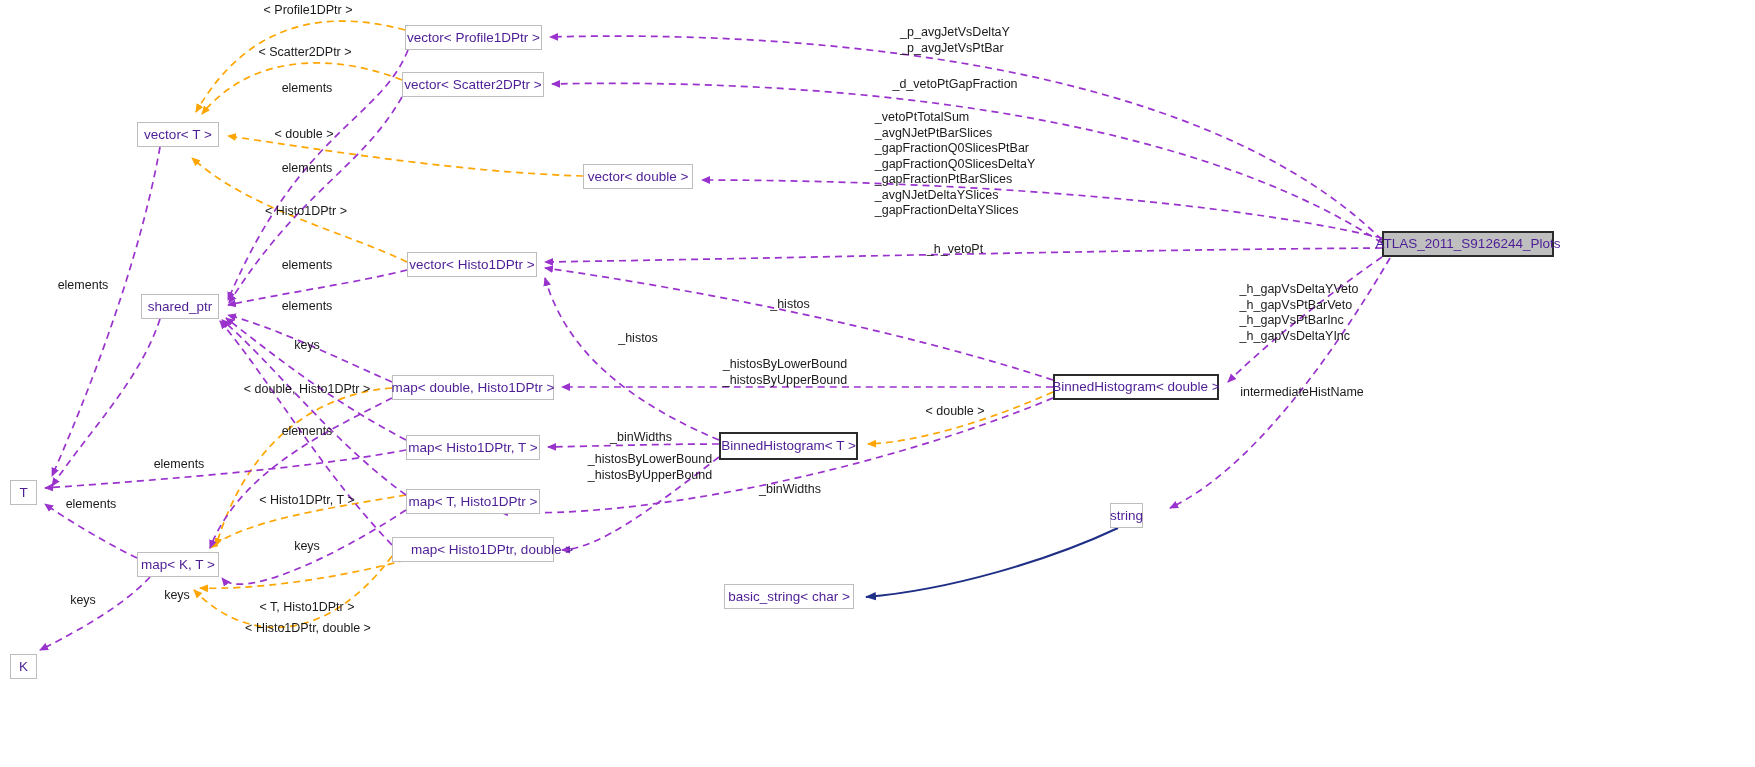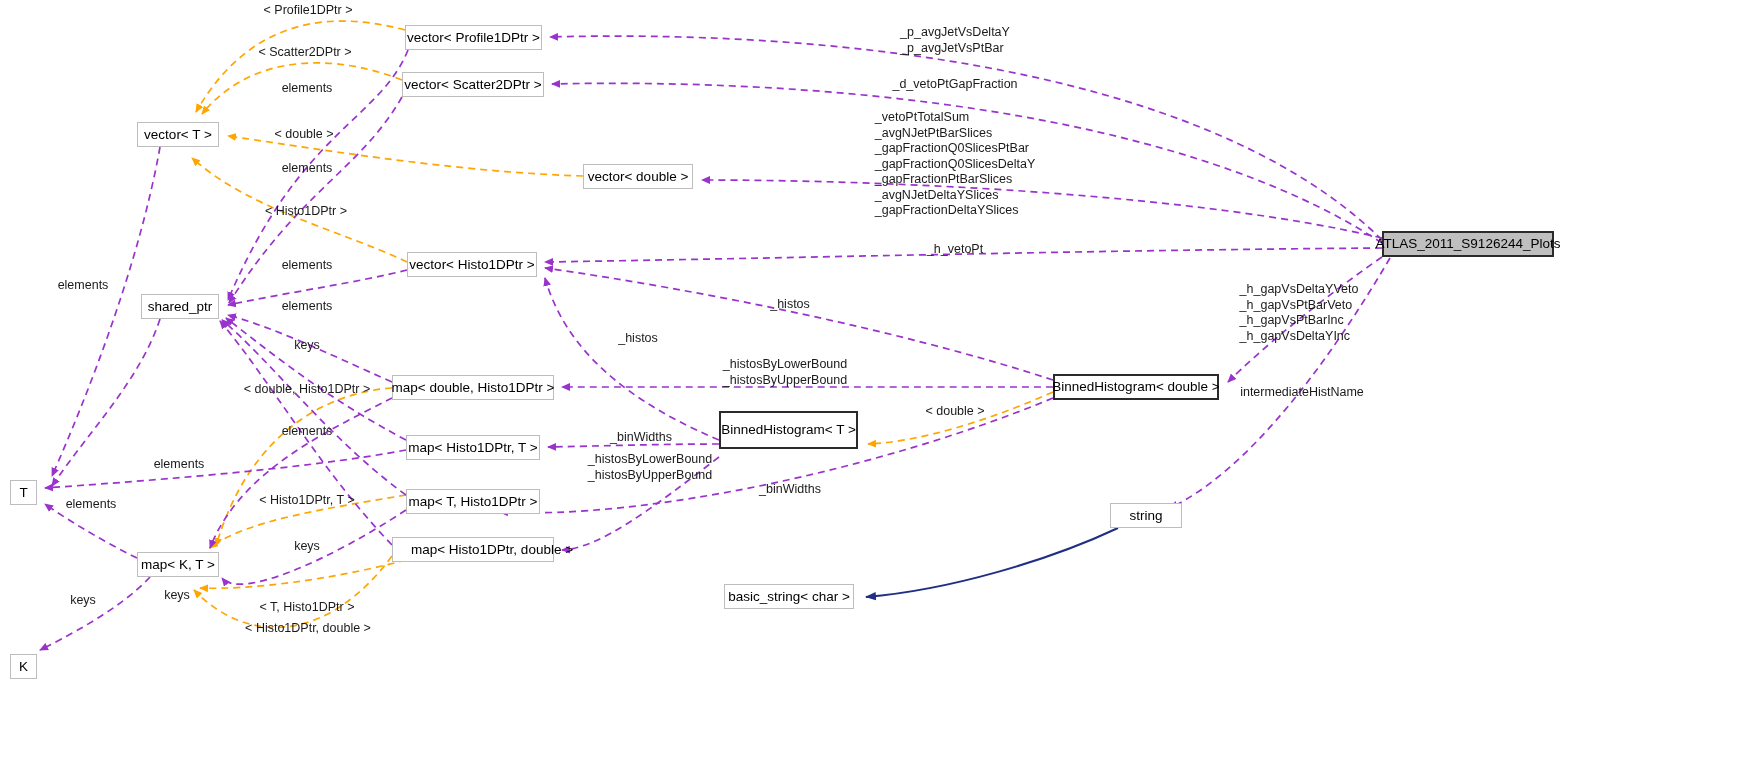--- a/index.html
+++ b/index.html
@@ -2,21 +2,21 @@
 <html><head>
 <meta charset="utf-8">
 <style>
   html,body{margin:0;padding:0;background:#ffffff;}
   #stage{position:relative;width:1755px;height:767px;background:#ffffff;
          font-family:"Liberation Sans","DejaVu Sans",sans-serif;overflow:hidden;}
   svg#wires{position:absolute;left:0;top:0;width:1755px;height:767px;}
 
   .node{position:absolute;box-sizing:border-box;display:flex;align-items:center;
         justify-content:center;background:#ffffff;border:1px solid #bdbdbd;
-        font-size:13.5px;color:#000000;white-space:nowrap;line-height:1;
+        font-size:13.5px;color:#4c1d95;white-space:nowrap;line-height:1;
         padding:0 9px;z-index:5;}
   .node.bold{border:2px solid #2b2b2b;}
   .node.current{background:#bfbfbf;border:2px solid #2b2b2b;}
 
   .lbl{position:absolute;font-size:12.5px;color:#1a1a1a;white-space:pre;
        line-height:15.5px;z-index:4;}
   .lbl.c{transform:translateX(-50%);}
 </style>
 </head>
 <body>
@@ -155,24 +155,24 @@
   </div>
   <div class="node plain" style="left:392px;top:537px;width:162px;height:25px;padding-left:47px;">
     <span>map&lt; Histo1DPtr, double &gt;</span>
   </div>
   <div class="node plain" style="left:137px;top:552px;width:82px;height:25px;">
     <span>map&lt; K, T &gt;</span>
   </div>
   <div class="node bold" style="left:1053px;top:374px;width:166px;height:26px;">
     <span>BinnedHistogram&lt; double &gt;</span>
   </div>
-  <div class="node bold" style="left:719px;top:411px;width:139px;height:38px;">
+  <div class="node bold" style="left:719px;top:432px;width:139px;height:28px;">
     <span>BinnedHistogram&lt; T &gt;</span>
   </div>
-  <div class="node plain" style="left:1110px;top:503px;width:72px;height:25px;">
+  <div class="node plain" style="left:1110px;top:503px;width:33px;height:25px;">
     <span>string</span>
   </div>
   <div class="node plain" style="left:724px;top:584px;width:130px;height:25px;">
     <span>basic_string&lt; char &gt;</span>
   </div>
   <div class="node current" style="left:1382px;top:231px;width:172px;height:26px;">
     <span>ATLAS_2011_S9126244_Plots</span>
   </div>
 
   <div class="lbl c" style="left:308px;top:3px;">&lt; Profile1DPtr &gt;</div>

